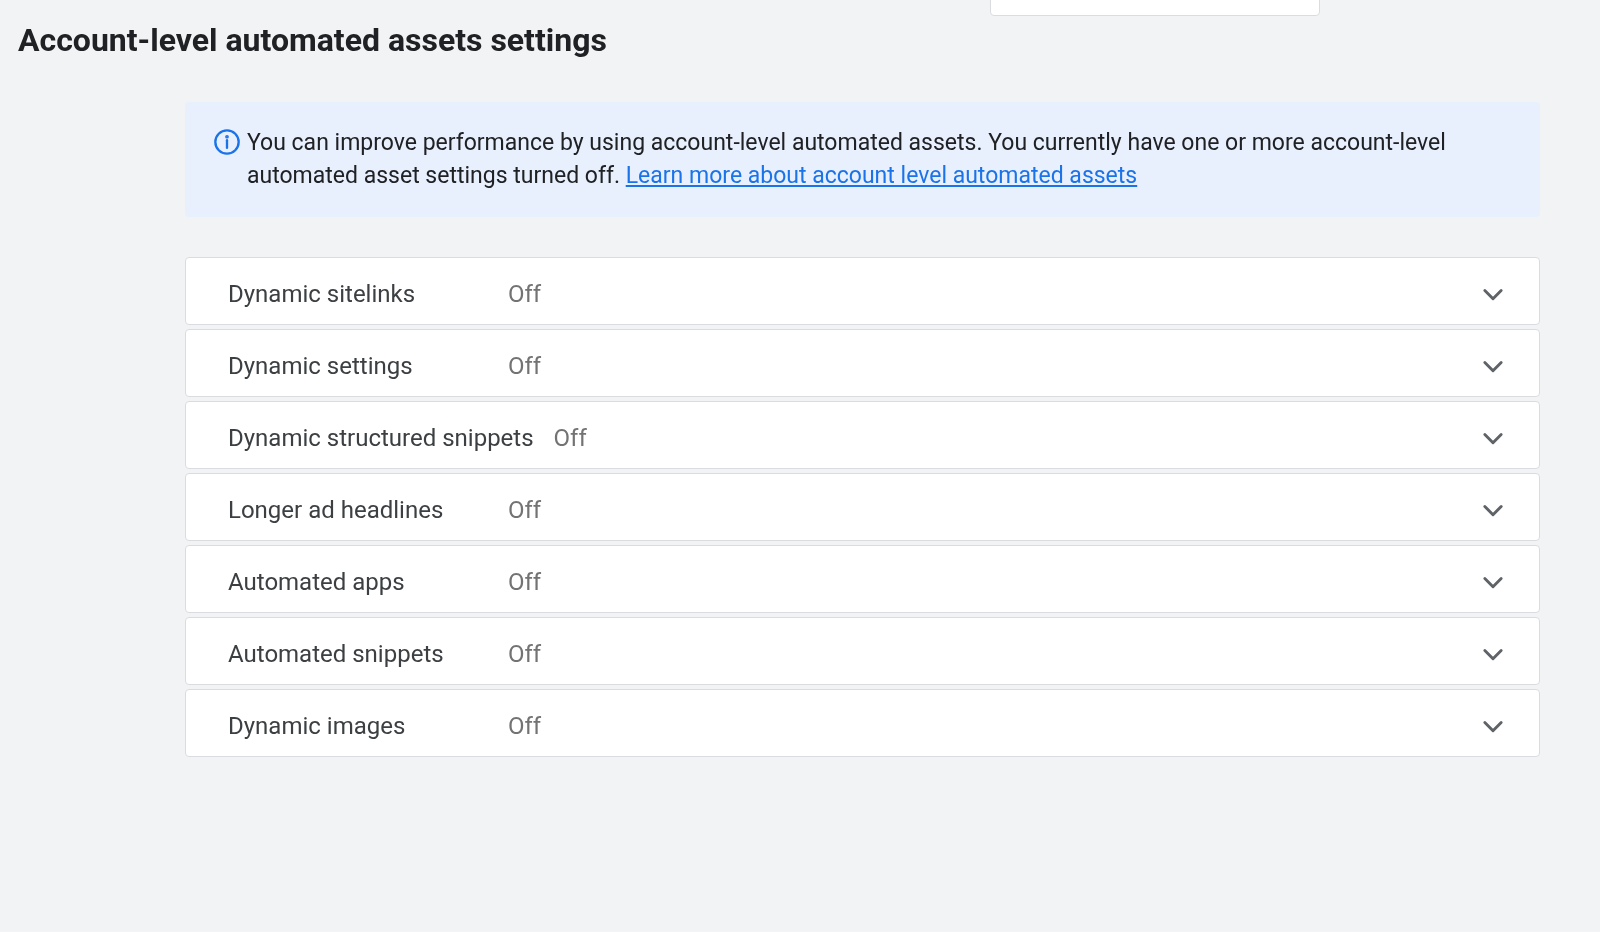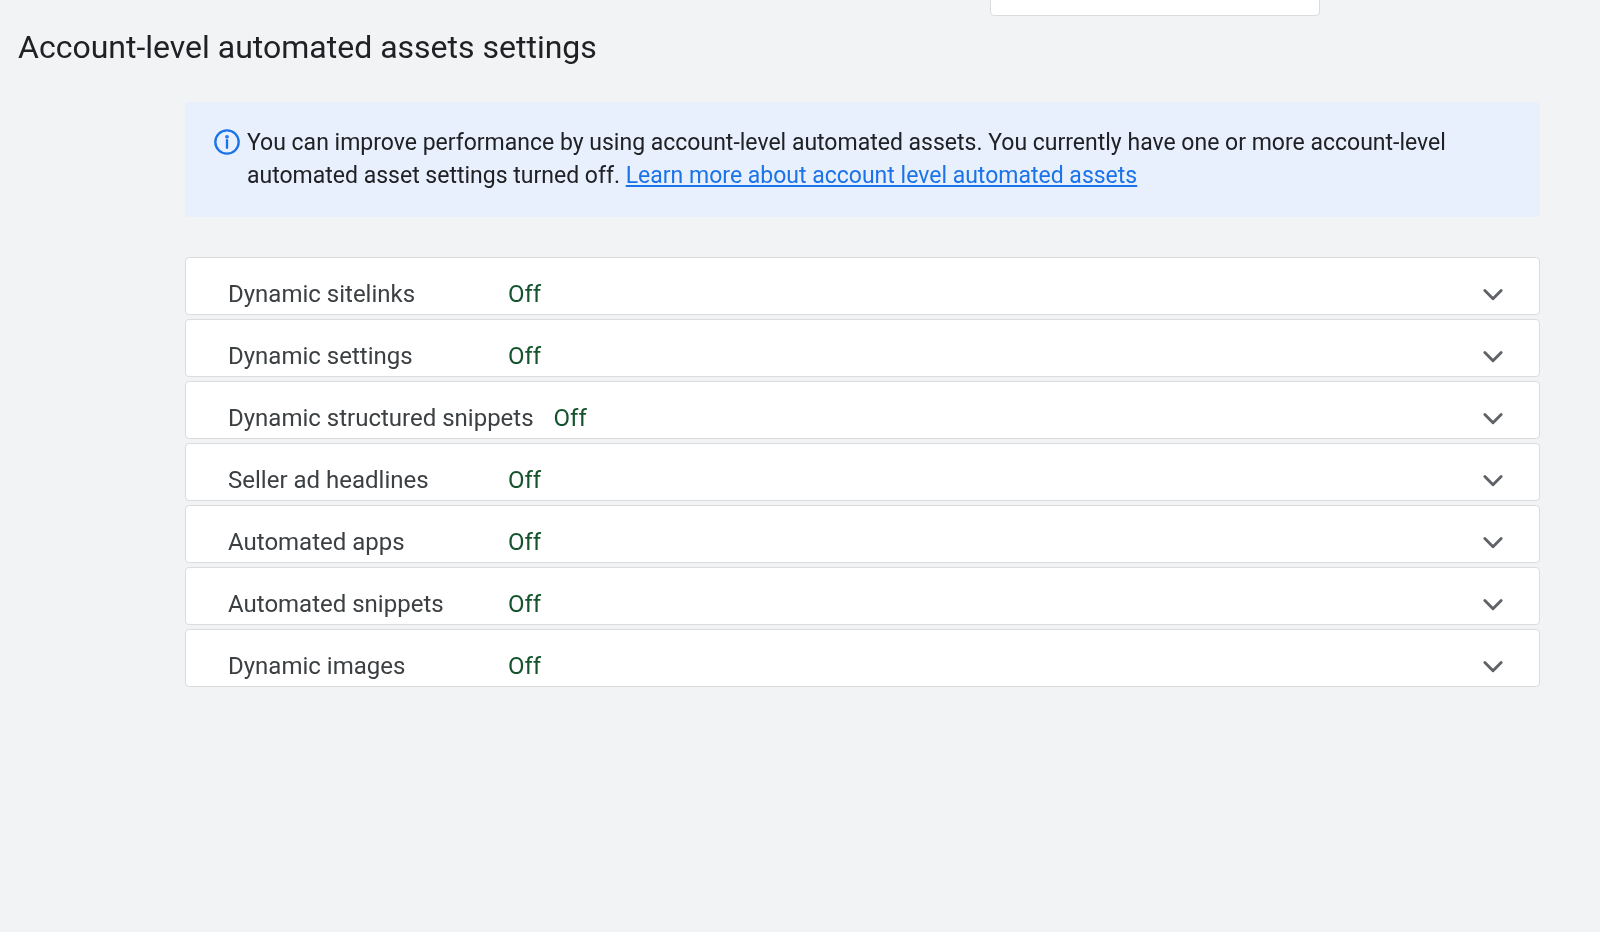--- a/index.html
+++ b/index.html
@@ -9,23 +9,23 @@
     }
     body {
       font-family: 'Google Sans', Roboto, Arial, sans-serif;
       background-color: #f1f3f4;
       width: 1600px;
       height: 932px;
       overflow: hidden;
     }
     .page-title {
       font-size: 32px;
-      font-weight: 400;
+      font-weight: 700;
       color: #202124;
-      padding: 28px 0 0 18px;
+      padding: 21px 0 0 18px;
     }
     .header-bar {
       display: flex;
       align-items: flex-start;
       position: relative;
       height: 70px;
     }
     .dropdown-placeholder {
       position: absolute;
       top: -6px;
@@ -69,31 +69,31 @@
       display: flex;
       flex-direction: column;
       gap: 4px;
     }
     .setting-row {
       background: #fff;
       border: 1px solid #dadce0;
       border-radius: 4px;
       display: flex;
       align-items: center;
-      padding: 22px 32px 6px 42px;
+      padding: 22px 32px 16px 42px;
       cursor: pointer;
     }
     .setting-row .label {
       font-size: 24px;
       color: #3c4043;
       font-weight: 400;
     }
     .setting-row .status {
       font-size: 24px;
-      color: #14532d;
+      color: #737373;
       font-weight: 400;
     }
     .setting-row .label-fixed {
       width: 280px;
       flex-shrink: 0;
     }
     .setting-row .spacer {
       flex-grow: 1;
     }
     .chevron {
@@ -158,21 +158,21 @@
       <span class="spacer"></span>
       <span class="chevron">
         <svg viewBox="0 0 24 24" width="28" height="28" fill="none" stroke="#5f6368" stroke-width="2.5" stroke-linecap="round" stroke-linejoin="round">
             <polyline points="5 9 12 16 19 9"></polyline>
           </svg>
       </span>
     </div>
 
 
     <div class="setting-row">
-      <span class="label label-fixed">Seller ad headlines</span>
+      <span class="label label-fixed">Longer ad headlines</span>
       <span class="status">Off</span>
       <span class="spacer"></span>
       <span class="chevron">
         <svg viewBox="0 0 24 24" width="28" height="28" fill="none" stroke="#5f6368" stroke-width="2.5" stroke-linecap="round" stroke-linejoin="round">
             <polyline points="5 9 12 16 19 9"></polyline>
           </svg>
       </span>
     </div>
 
     <div class="setting-row">

